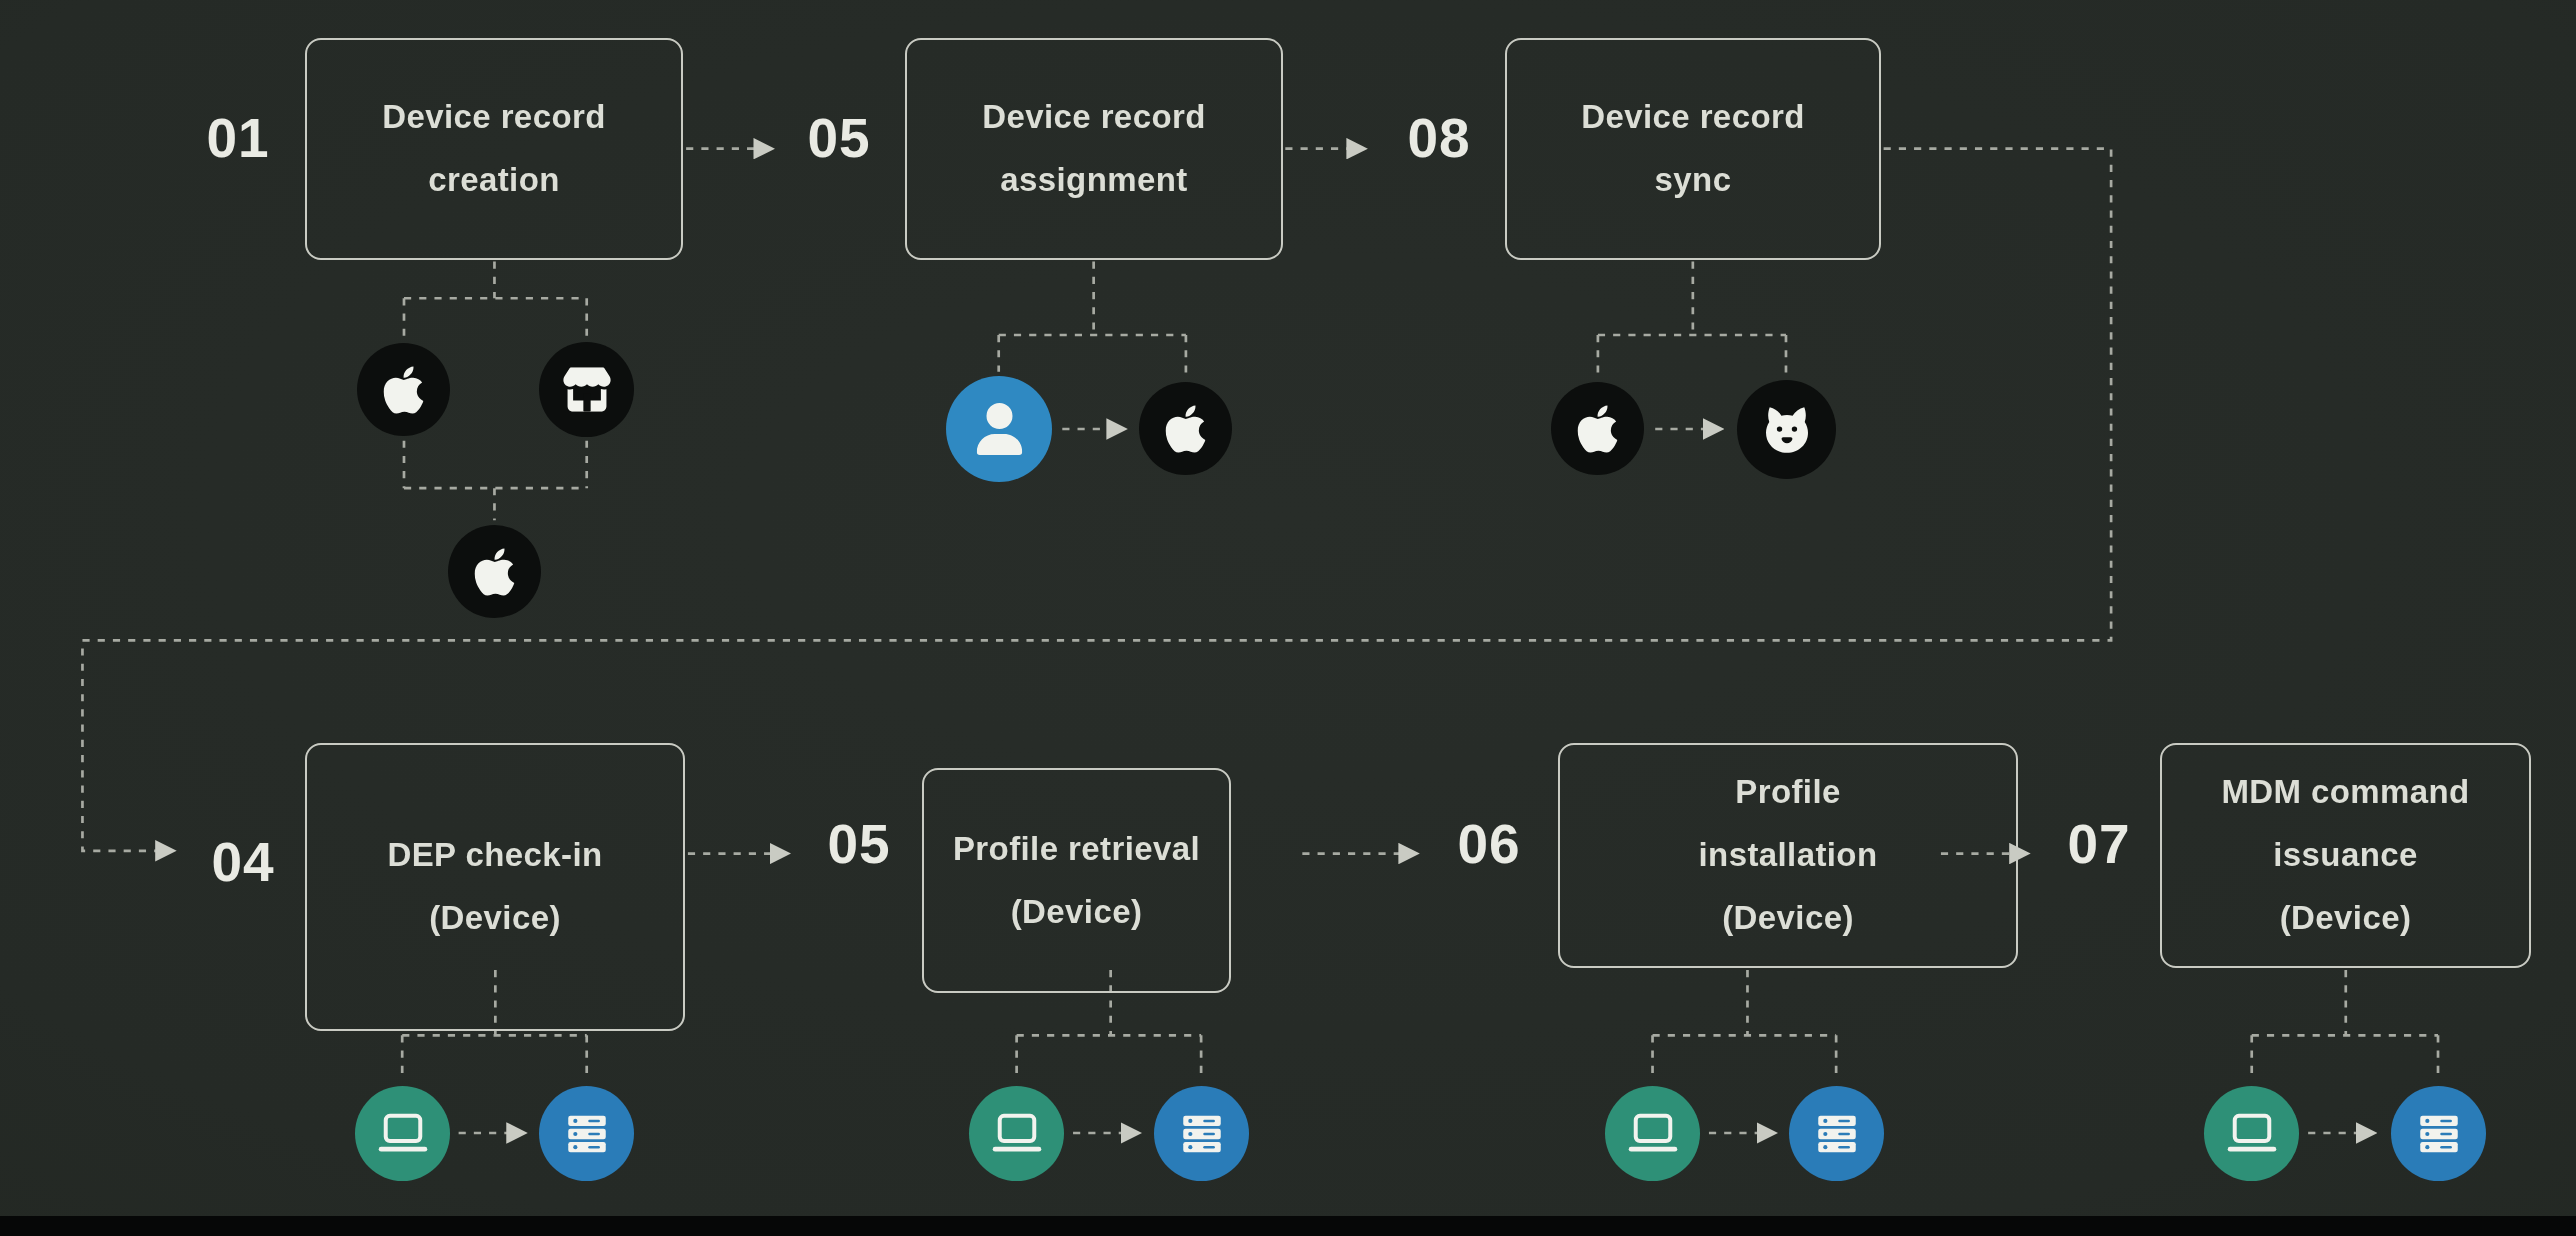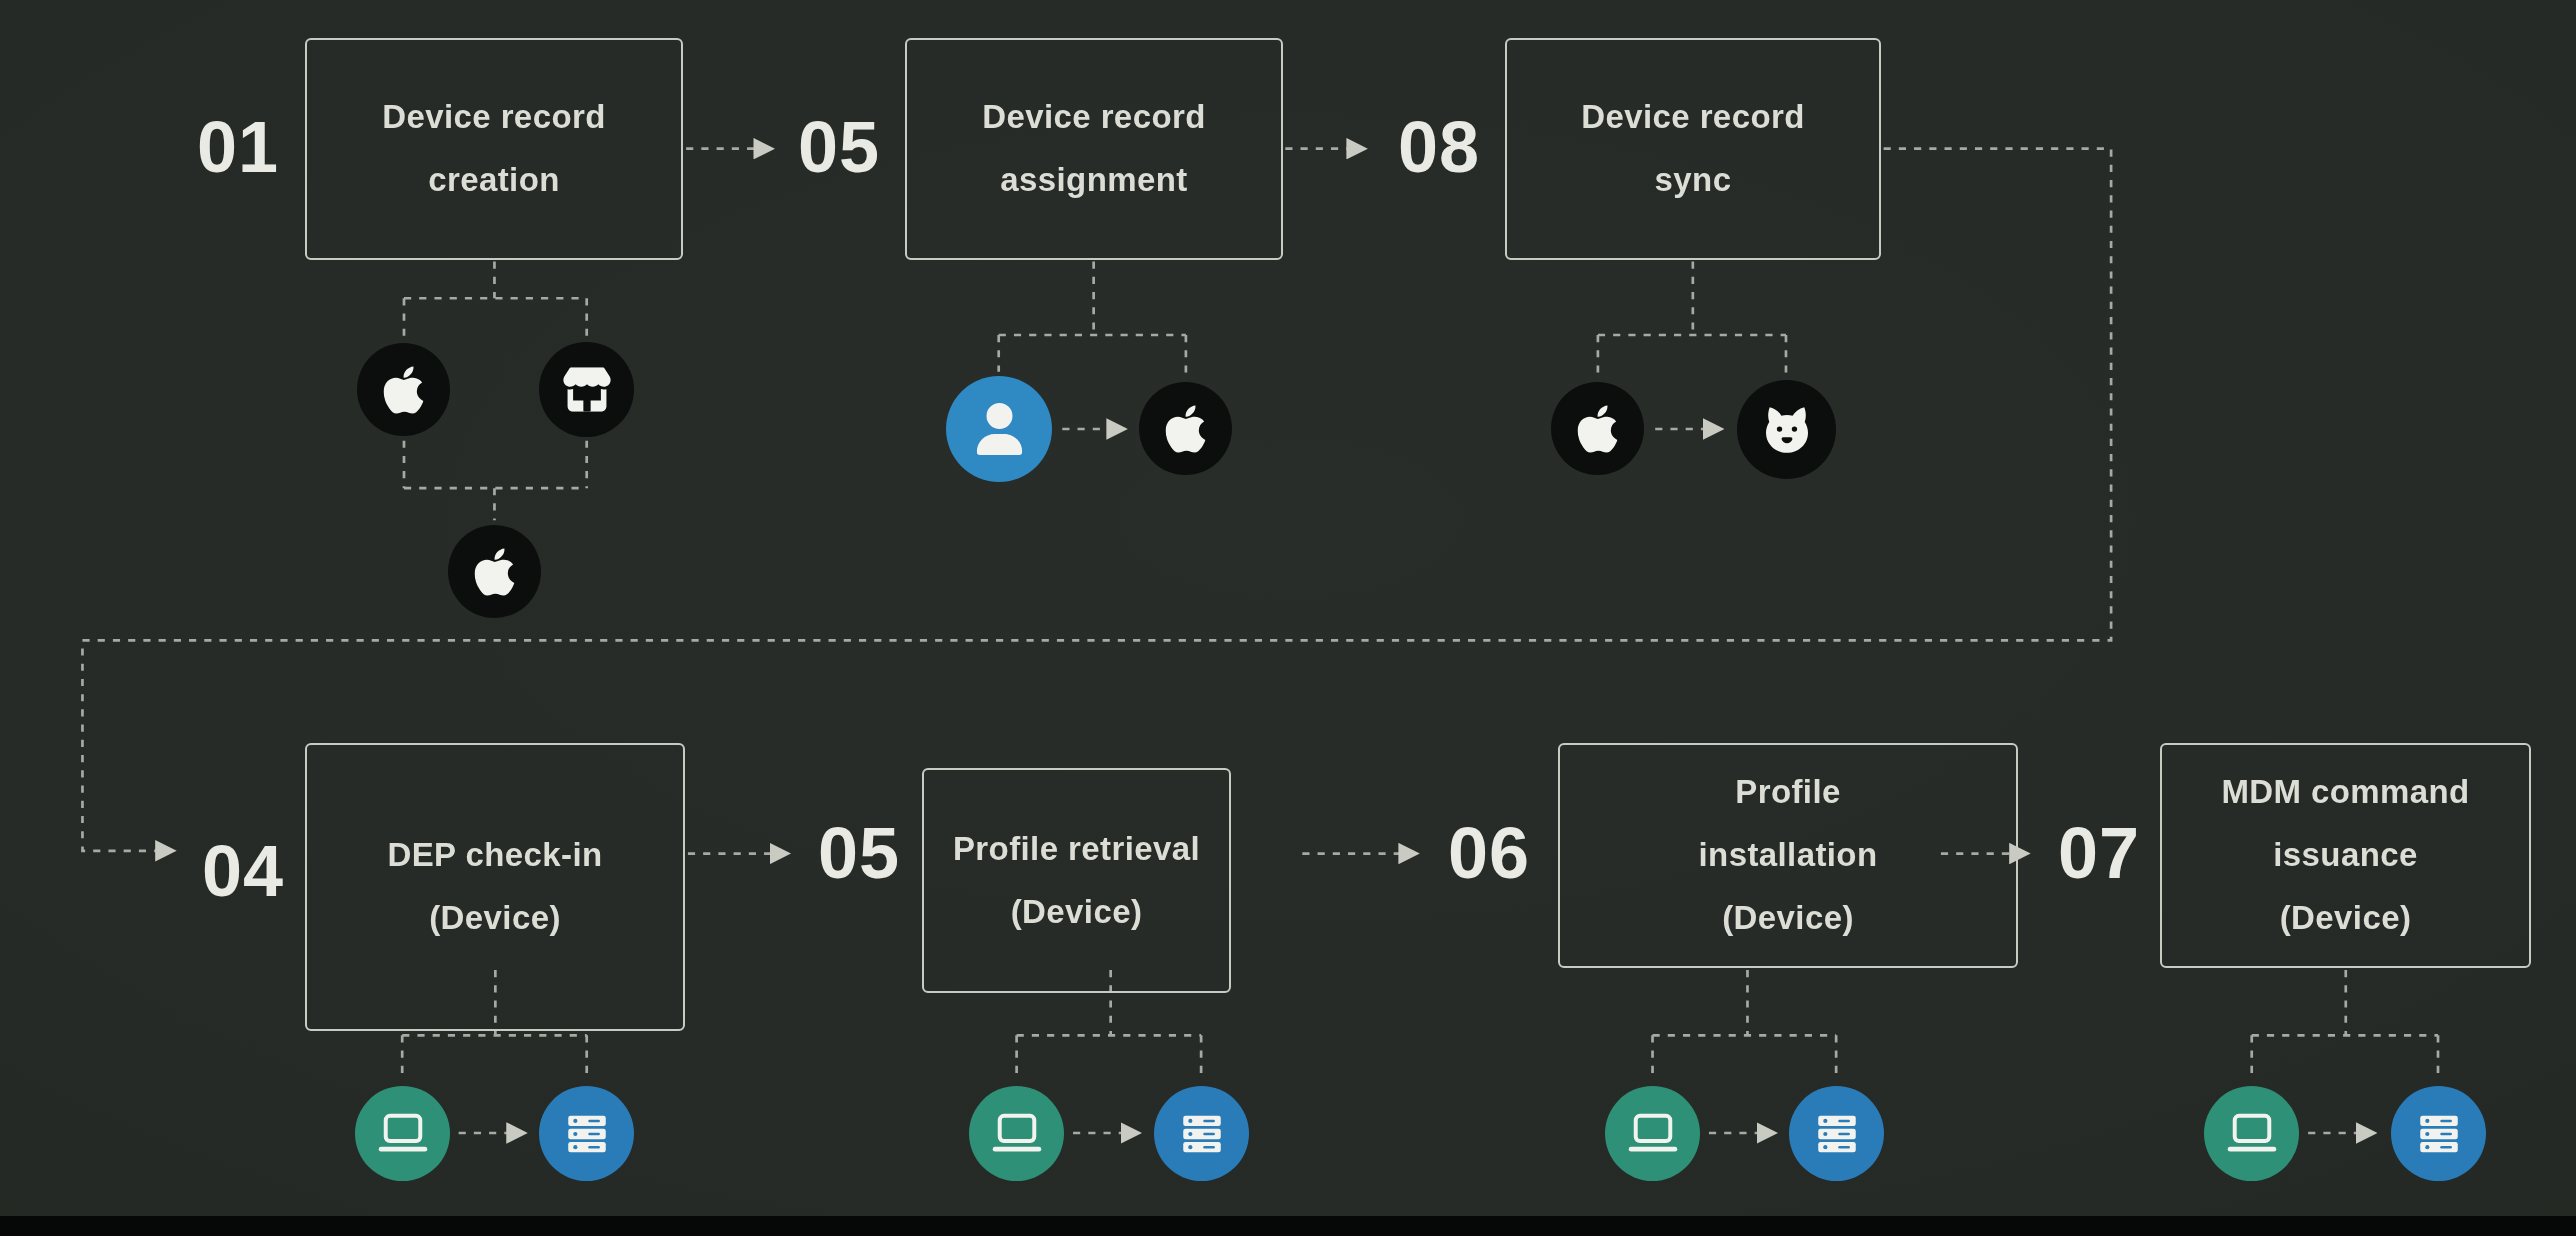--- a/index.html
+++ b/index.html
@@ -10,30 +10,30 @@
     overflow:hidden;
   }
   .canvas {
     position:relative; width:2576px; height:1236px;
     background: radial-gradient(125% 125% at 50% 42%, #282d29 0%, #252a26 50%, #20251f 85%, #191d1a 100%);
   }
   .connectors { position:absolute; left:0; top:0; pointer-events:none; }
   .box {
     position:absolute;
     border:2.7px solid #c9cbc3;
-    border-radius:6px;
+    border-radius:16px;
     display:flex; align-items:center; justify-content:center;
     text-align:center;
     color:#dcded6;
     font-size:33px; font-weight:700; line-height:1.9;
     white-space:pre-line; letter-spacing:0.4px;
   }
   .step-number {
     position:absolute; width:152px; text-align:center;
-    font-size:72px; font-weight:700; line-height:1;
+    font-size:55px; font-weight:700; line-height:1;
     color:#e9eae3; letter-spacing:0.9px;
   }
   .badge {
     position:absolute; border-radius:50%;
     display:flex; align-items:center; justify-content:center;
     color:#f2f3ee;
   }
   .badge svg { display:block; fill:currentColor; }
   .badge.black { background:#0c0e0d; }
   .badge.blue  { background:#2f89c2; }

